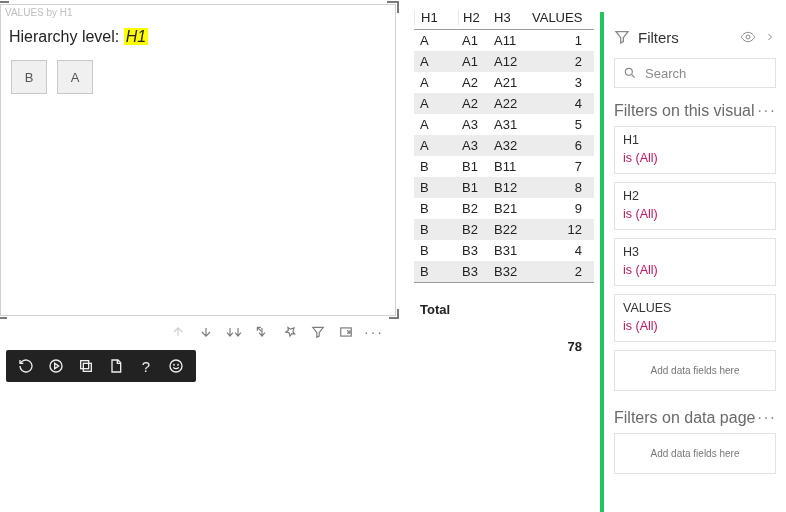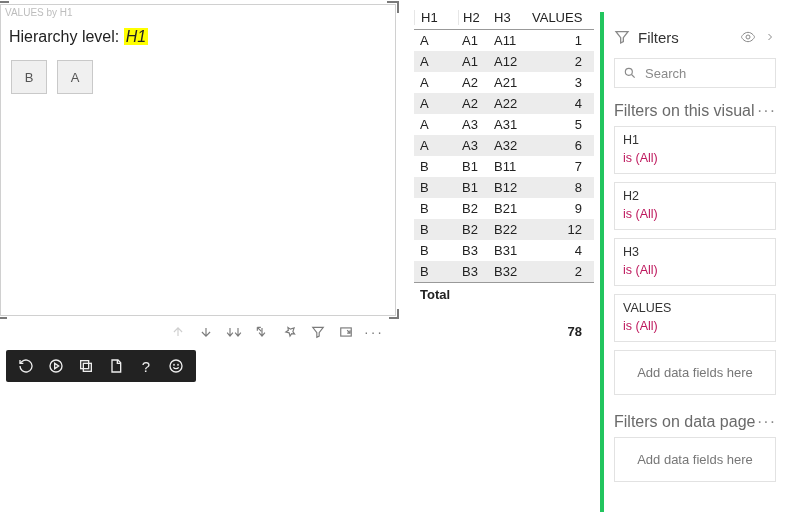--- a/index.html
+++ b/index.html
@@ -104,21 +104,21 @@
   .tbl .hdr .c2,.tbl .row .c2{width:34px;border-left:1px solid #e6e6e6;padding-left:4px;}
   .tbl .hdr .c3,.tbl .row .c3{width:40px;padding-left:2px;}
   .tbl .hdr .c4,.tbl .row .c4{width:58px;text-align:right;padding-right:8px;}
   .tbl .row{display:flex;height:21px;align-items:center;}
   .tbl .row.alt{background:#ececec;}
   .tbl .row .c1,.tbl .row .c2{border-left:none;}
   .tbl .tot{
     display:flex;
     border-top:1px solid #999;
     font-weight:700;
-    padding:4px 0;
+    padding:19px 0;
   }
   .tbl .tot .c1{width:118px;padding-left:6px;}
   .tbl .tot .c4{width:58px;text-align:right;padding-right:8px;margin-top:37px;}
   
   .fpane{
     position:absolute;
     right:0; top:12px;
     width:186px; height:512px;
     border-left:4px solid #22c55e;
     padding:4px 10px;
@@ -157,21 +157,21 @@
     padding:6px 8px 8px 8px;
     margin-bottom:8px;
     font-size:12.5px;
     color:#333;
   }
   .fcard .sub{color:#be185d;margin-top:4px;}
   .drop{
     border:1px solid #e2e2e2;
     text-align:center;
     color:#777;
-    font-size:13px;
+    font-size:10px;
     padding:14px 0;
     margin-bottom:18px;
   }
   svg{display:block;}
 </style>
 </head>
 <body>
 
 <div class="visual">
   <span class="corner-bl"></span>

